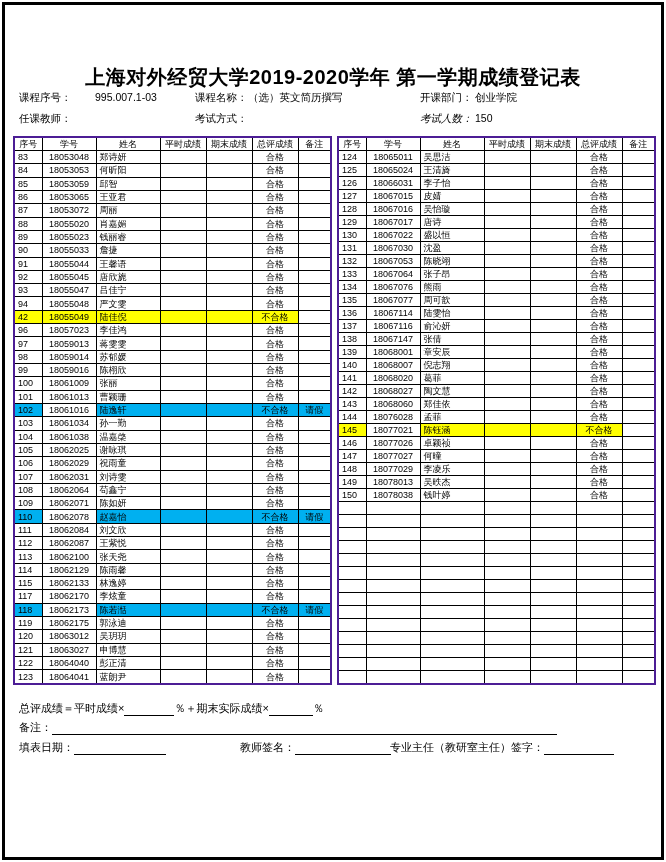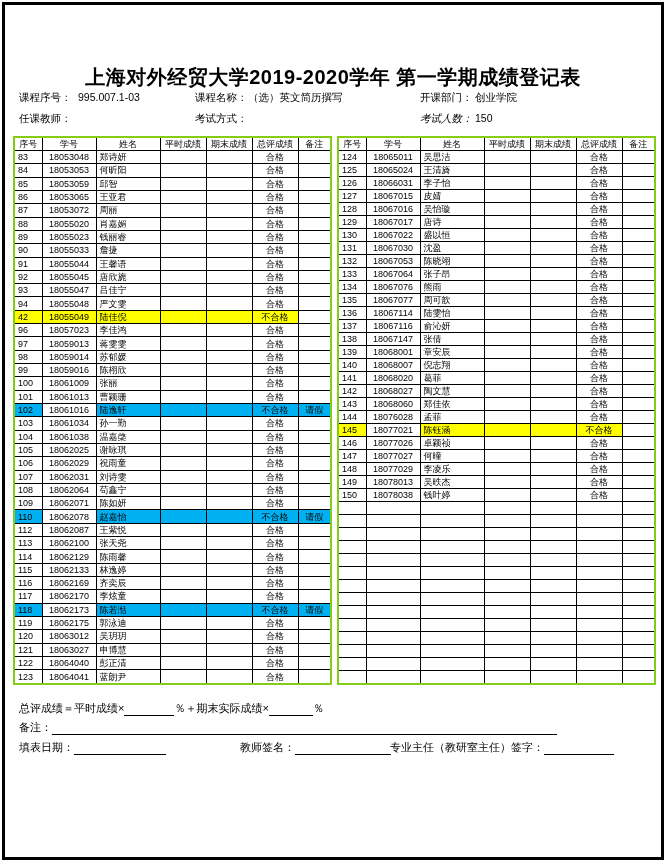--- a/index.html
+++ b/index.html
@@ -17,21 +17,21 @@
     font-size:20px;font-weight:bold;letter-spacing:0.5px;
   }
   .meta-label,.meta-value{
     position:absolute;font-size:10.5px;white-space:nowrap;
   }
   .tables{
     position:absolute;left:13px;top:136px;display:flex;gap:5px;
   }
   table.grades{
     border-collapse:collapse;table-layout:fixed;
-    border:2px solid #84cc16;background:#fff;
+    border:2px solid #4c1d95;background:#fff;
   }
   table.grades th,table.grades td{
     border:1px solid #000;height:12px;padding:0 2px;
     font-size:9px;font-weight:normal;line-height:12px;
     overflow:hidden;white-space:nowrap;text-align:center;
   }
   table.grades col.c-seq{width:28px;}
   table.grades col.c-id{width:54px;}
   table.grades col.c-name{width:64px;}
   table.grades col.c-mid{width:46px;}
@@ -48,21 +48,21 @@
   }
 </style>
 </head>
 <body>
 
 <div class="frame"></div>
 
 <div class="title">上海对外经贸大学2019-2020学年 第一学期成绩登记表</div>
 
 <span class="meta-label" style="left:19px;top:91px;">课程序号：</span>
-<span class="meta-value" style="left:78px;top:91px;">995.007.1-03</span>
+<span class="meta-value" style="left:95px;top:91px;">995.007.1-03</span>
 <span class="meta-label" style="left:195px;top:91px;">课程名称：</span>
 <span class="meta-value" style="left:248px;top:91px;">（选）英文简历撰写</span>
 <span class="meta-label" style="left:420px;top:91px;">开课部门：</span>
 <span class="meta-value" style="left:475px;top:91px;">创业学院</span>
 
 <span class="meta-label" style="left:19px;top:112px;">任课教师：</span>
 <span class="meta-value" style="left:95px;top:112px;"></span>
 <span class="meta-label" style="left:195px;top:112px;text-align:right;">考试方式：</span>
 <span class="meta-value" style="left:248px;top:112px;"></span>
 <span class="meta-label" style="left:420px;top:112px;font-style:italic;">考试人数：</span>
@@ -337,20 +337,29 @@
         <tr>
           <td class="al hl-b">110</td>
           <td>18062078</td>
           <td class="al hl-b">赵嘉怡</td>
           <td class="hl-b"></td>
           <td class="hl-b"></td>
           <td class="hl-b">不合格</td>
           <td class="hl-b">请假</td>
         </tr>
         <tr>
+          <td class="al">111</td>
+          <td>18062084</td>
+          <td class="al">刘文欣</td>
+          <td></td>
+          <td></td>
+          <td>合格</td>
+          <td></td>
+        </tr>
+        <tr>
           <td class="al">112</td>
           <td>18062087</td>
           <td class="al">王紫悦</td>
           <td></td>
           <td></td>
           <td>合格</td>
           <td></td>
         </tr>
         <tr>
           <td class="al">113</td>
@@ -367,29 +376,20 @@
           <td class="al">陈雨馨</td>
           <td></td>
           <td></td>
           <td>合格</td>
           <td></td>
         </tr>
         <tr>
           <td class="al">115</td>
           <td>18062133</td>
           <td class="al">林逸婷</td>
-          <td></td>
-          <td></td>
-          <td>合格</td>
-          <td></td>
-        </tr>
-        <tr>
-          <td class="al">116</td>
-          <td>18062169</td>
-          <td class="al">齐奕辰</td>
           <td></td>
           <td></td>
           <td>合格</td>
           <td></td>
         </tr>
         <tr>
           <td class="al">117</td>
           <td>18062170</td>
           <td class="al">李炫童</td>
           <td></td>

